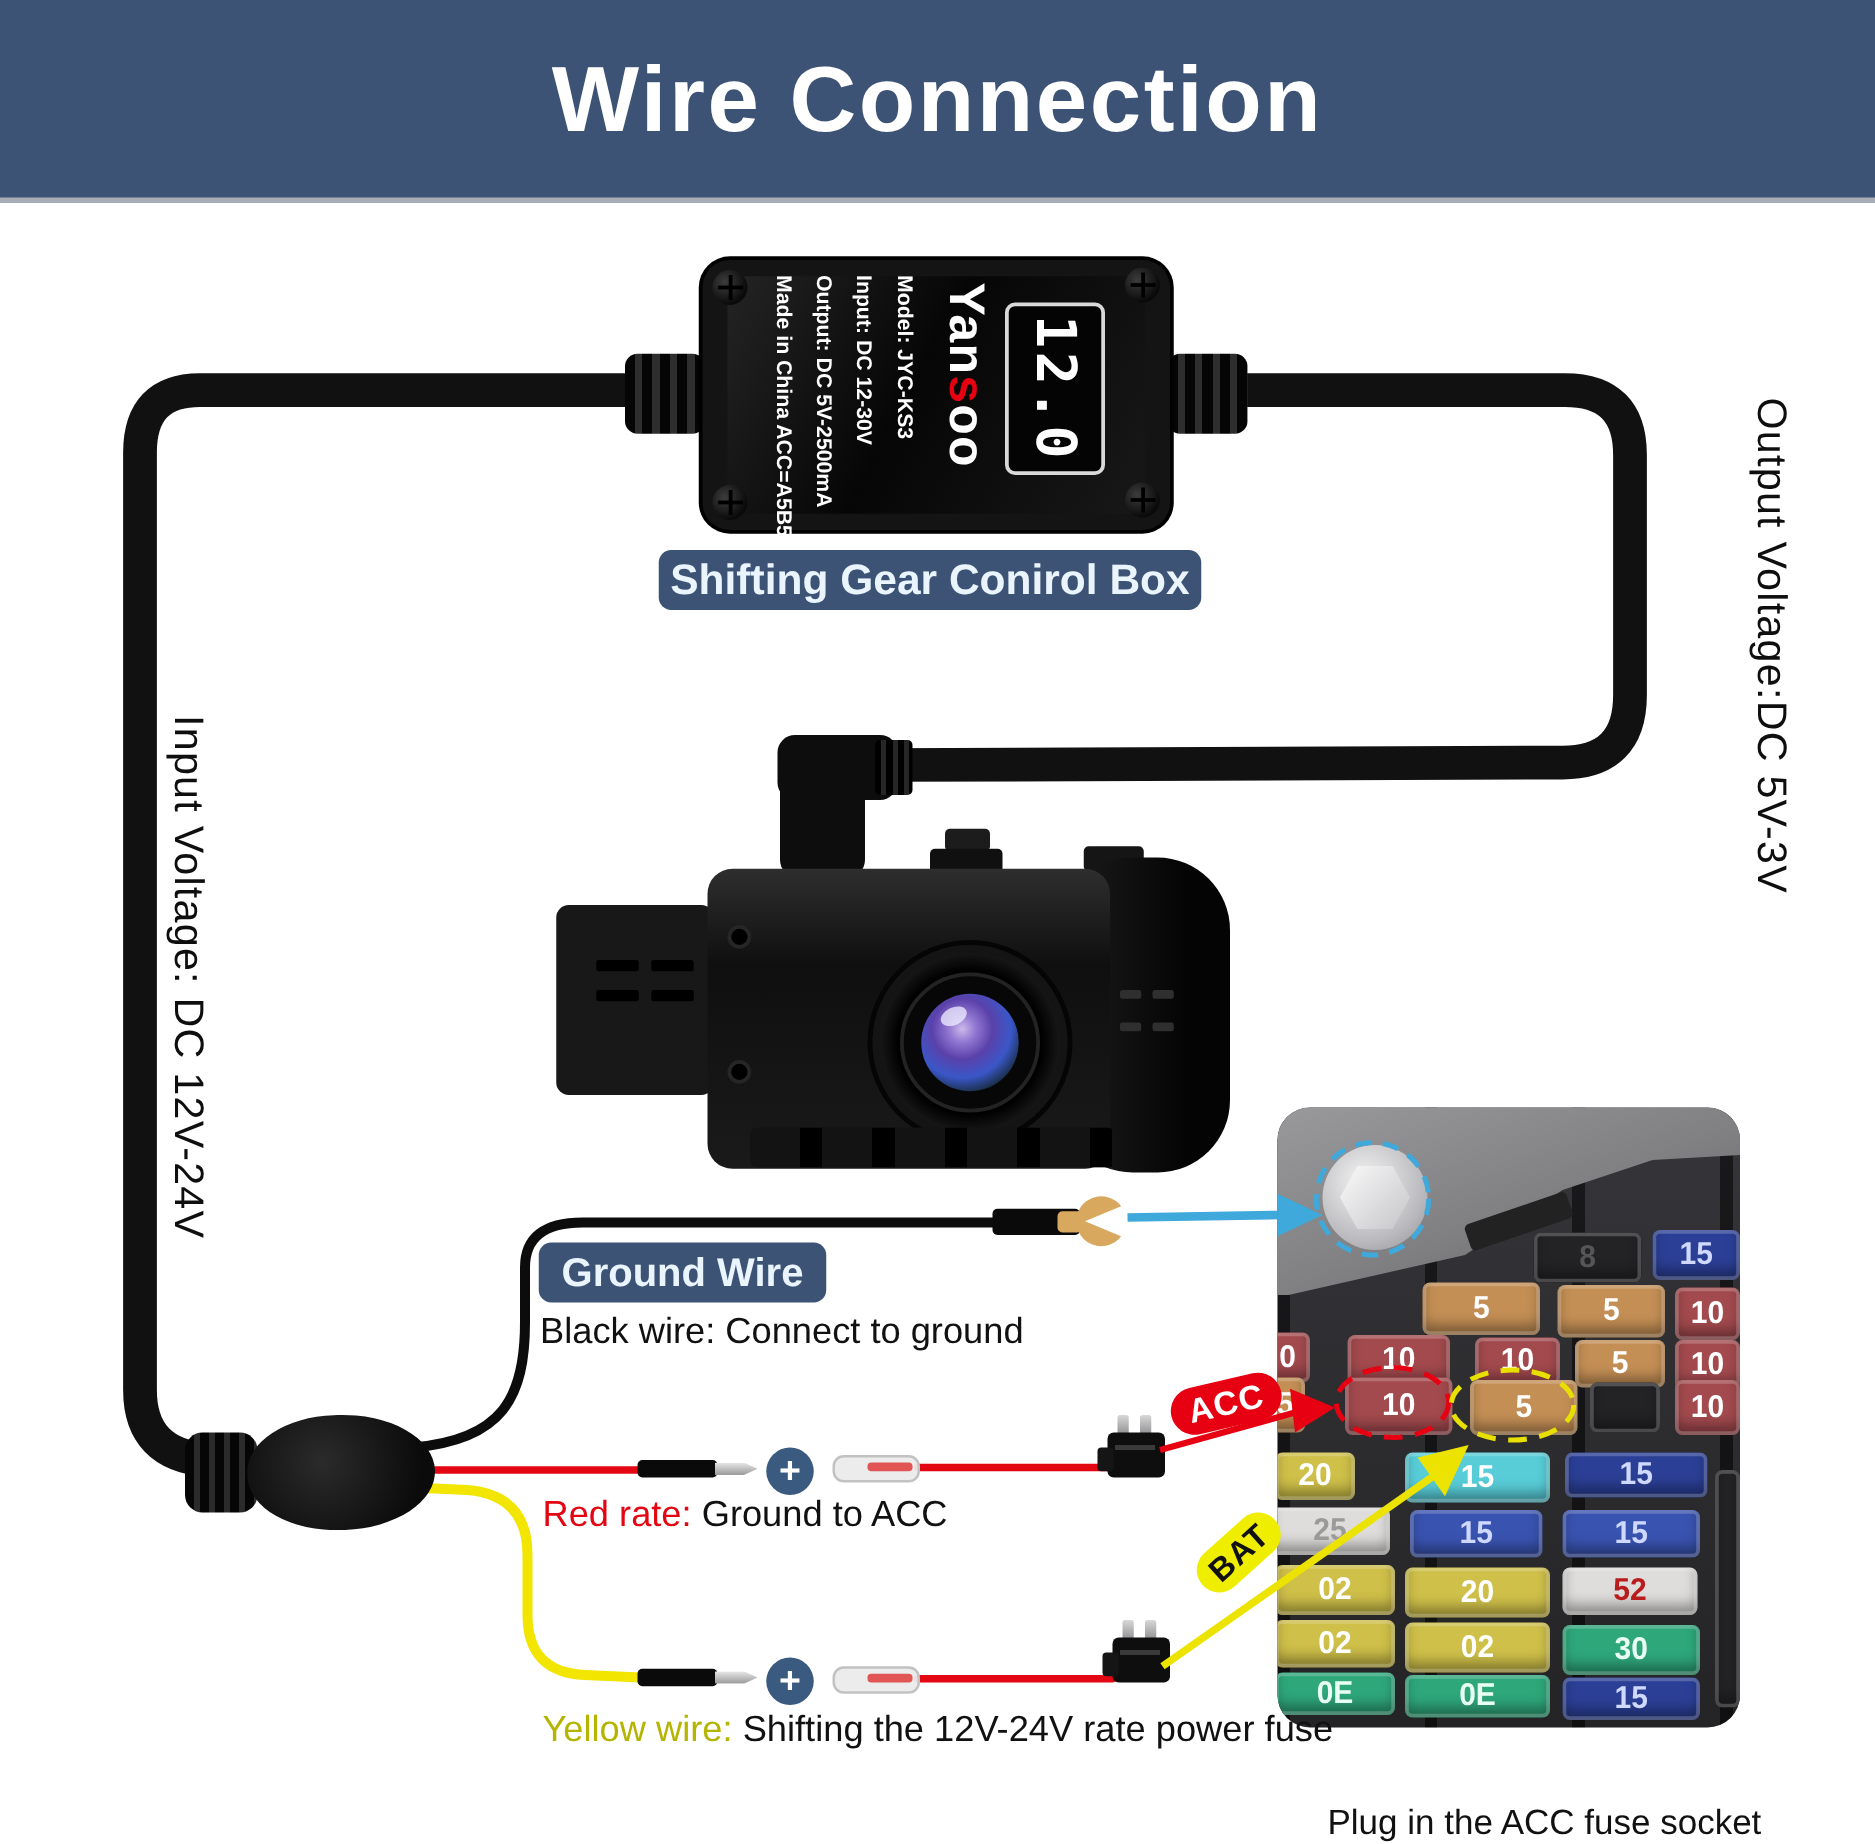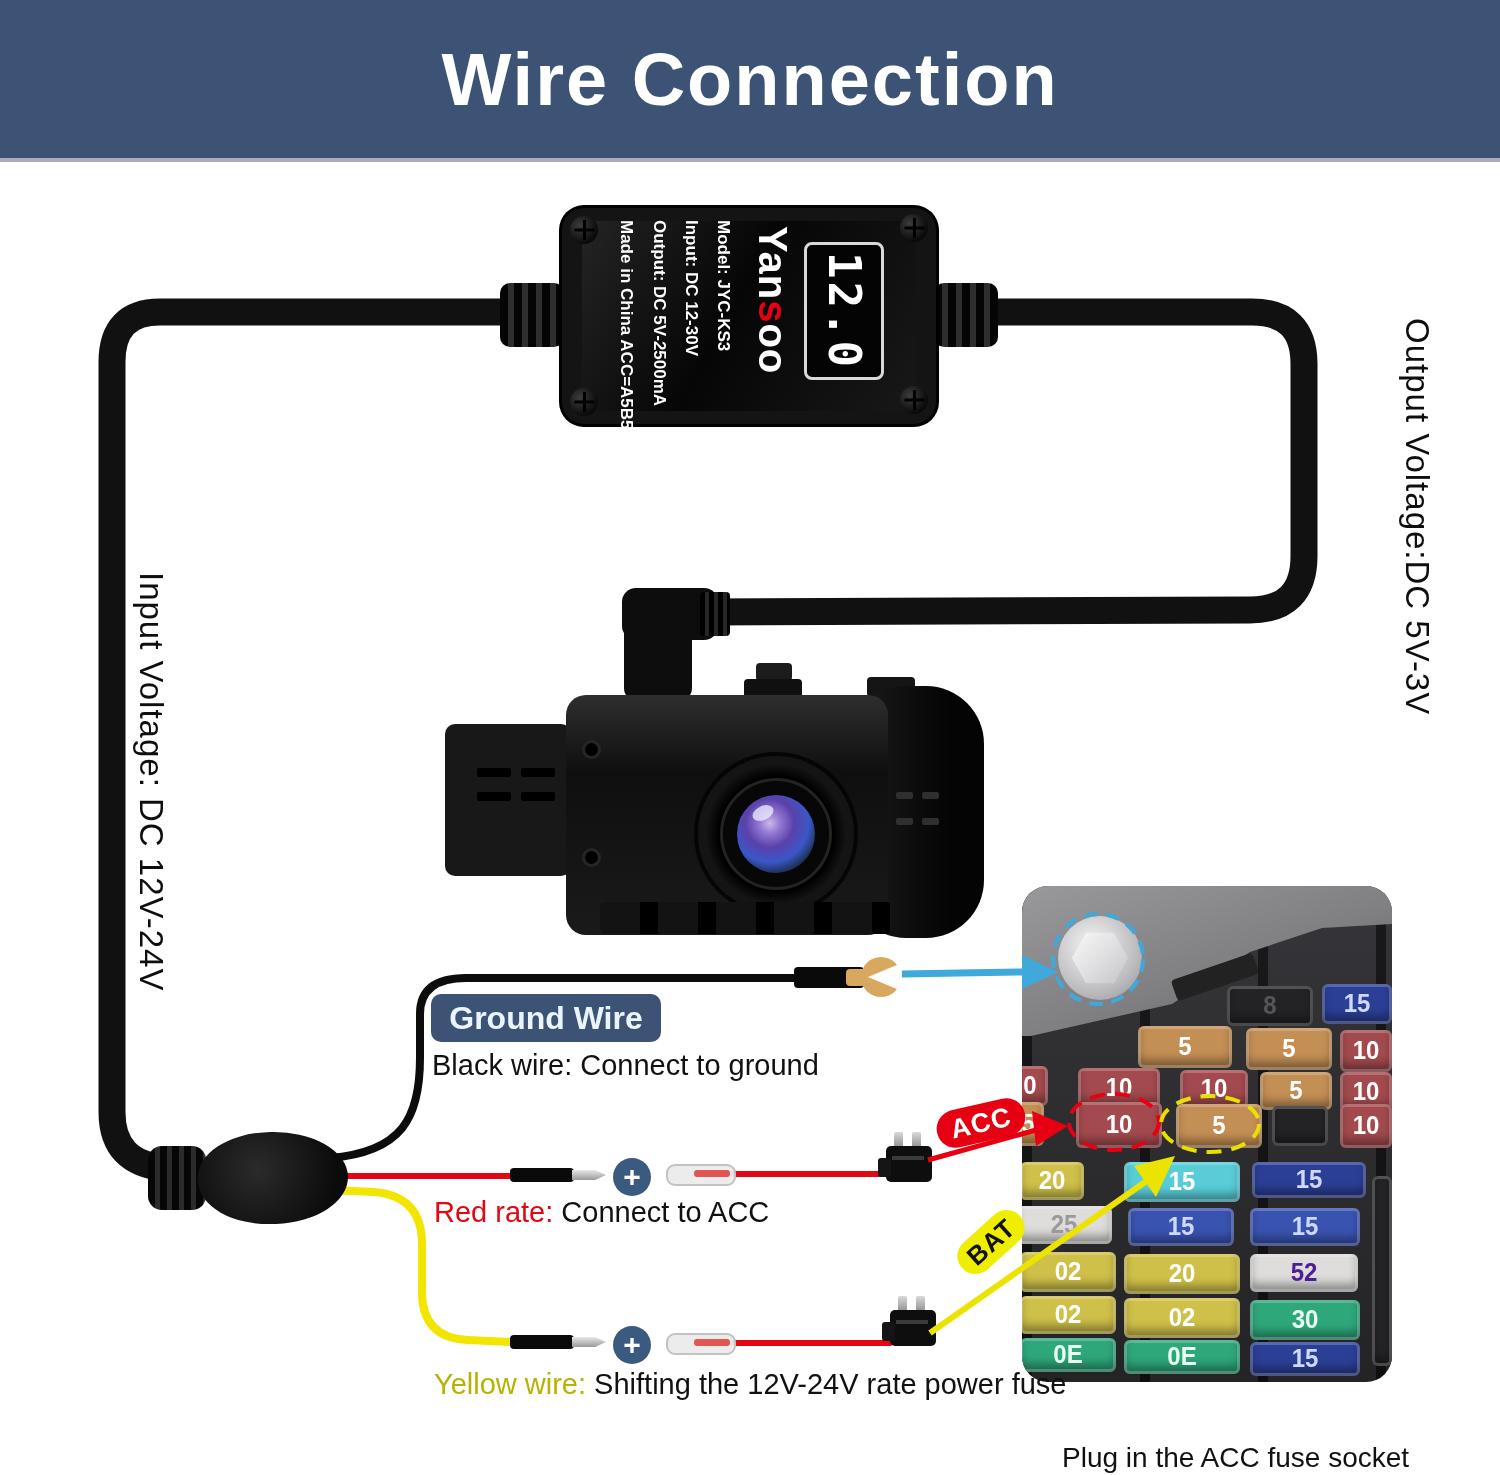--- a/index.html
+++ b/index.html
@@ -164,20 +164,23 @@
       <div>Model:  JYC-KS3</div>
       <div>Input:   DC 12-30V</div>
       <div>Output: DC 5V-2500mA</div>
       <div>Made in China  ACC=A5B5</div>
     </div>
     <div class="logo"><span>Yan</span><span class="accent">s</span><span>oo</span></div>
     <div class="lcd">
       <span>12.0</span>
     </div>
   </div>
+  <div class="abs badge big" style="left:527px;top:440px;width:434px;height:48px;">
+    <span>Shifting Gear Conirol Box</span>
+  </div>
 
   <div class="abs vlabel" style="left:1398px;top:318px;height:460px;">Output Voltage:DC 5V-3V</div>
   <div class="abs vlabel" style="left:132px;top:572px;height:450px;">Input Voltage: DC 12V-24V</div>
 
   <div class="abs plug-h"></div>
   <div class="abs plug-ribs"></div>
   <div class="abs plug-v"></div>
   <div class="abs usb-tip"></div>
 
   <div class="abs cam-attach">
@@ -306,21 +309,21 @@
         </div>
         <div class="fuse" style="left: 228px; top: 322px; width: 110px; height: 38px; background: rgb(57, 83, 176); color: rgb(207, 216, 255);">
           <span>15</span>
         </div>
         <div class="fuse" style="left: -2px; top: 366px; width: 96px; height: 40px; background: rgb(207, 192, 73); color: rgb(255, 255, 255);">
           <span>02</span>
         </div>
         <div class="fuse" style="left: 102px; top: 368px; width: 116px; height: 40px; background: rgb(207, 192, 73); color: rgb(255, 255, 255);">
           <span>20</span>
         </div>
-        <div class="fuse" style="left: 228px; top: 368px; width: 108px; height: 38px; background: rgb(222, 221, 219); color: #4c1d95;">
+        <div class="fuse" style="left: 228px; top: 368px; width: 108px; height: 38px; background: rgb(222, 221, 219); color: #b91c1c;">
           <span>52</span>
         </div>
         <div class="fuse" style="left: -2px; top: 410px; width: 96px; height: 38px; background: rgb(207, 192, 73); color: rgb(255, 255, 255);">
           <span>02</span>
         </div>
         <div class="fuse" style="left: 102px; top: 412px; width: 116px; height: 40px; background: rgb(207, 192, 73); color: rgb(255, 255, 255);">
           <span>02</span>
         </div>
         <div class="fuse" style="left: 228px; top: 414px; width: 110px; height: 40px; background: rgb(46, 167, 123); color: rgb(234, 255, 244); justify-content: center;">
           <span>30</span>
@@ -366,21 +369,21 @@
   <div class="abs pill-bat">
       <span>BAT</span>
     </div>
 
   <div class="abs desc" style="left:432px;top:1049px;">Black wire: Connect to ground</div>
   <div class="abs badge mid" style="left:431px;top:994px;width:230px;height:48px;">
     <span>Ground Wire</span>
   </div>
 
   <div class="abs desc" style="left:434px;top:1196px;">
-    <span class="red">Red rate:</span><span> Connect to ACC</span>
+    <span class="red">Red rate:</span><span> Ground to ACC</span>
   </div>
 
   <div class="abs desc" style="left:434px;top:1368px;">
     <span class="yellow">Yellow wire:</span><span> Shifting the 12V-24V rate power fuse</span>
   </div>
 
   <div class="abs desc" style="left:1062px;top:1442px;font-size:28px;">Plug in the ACC fuse socket</div>
 
 </div>
 

